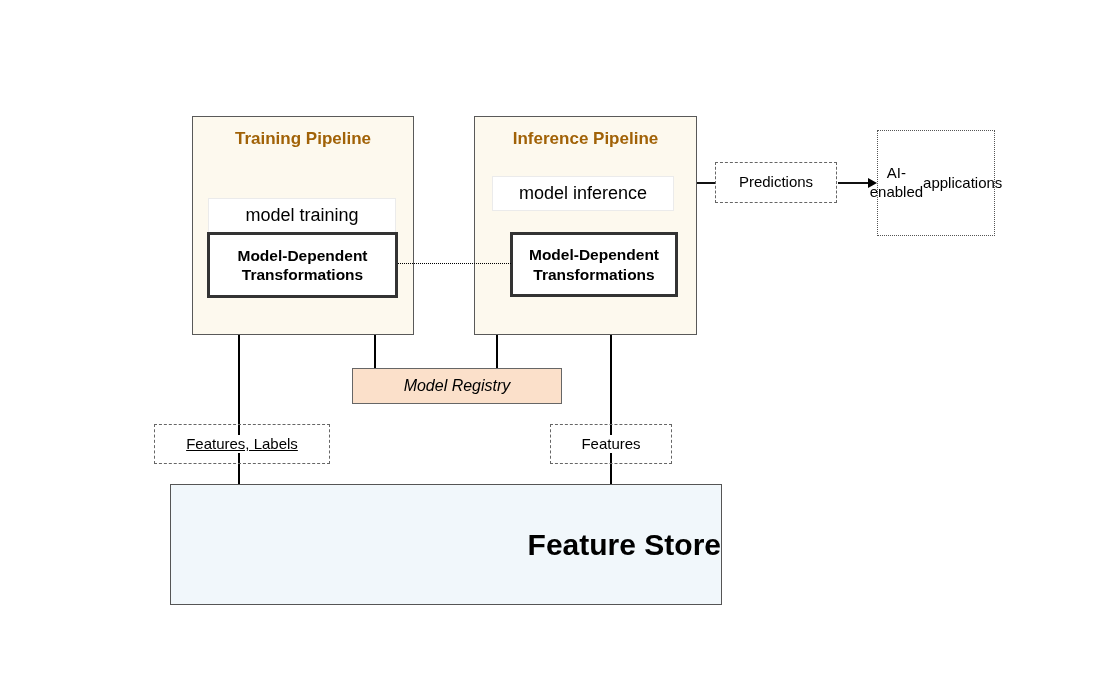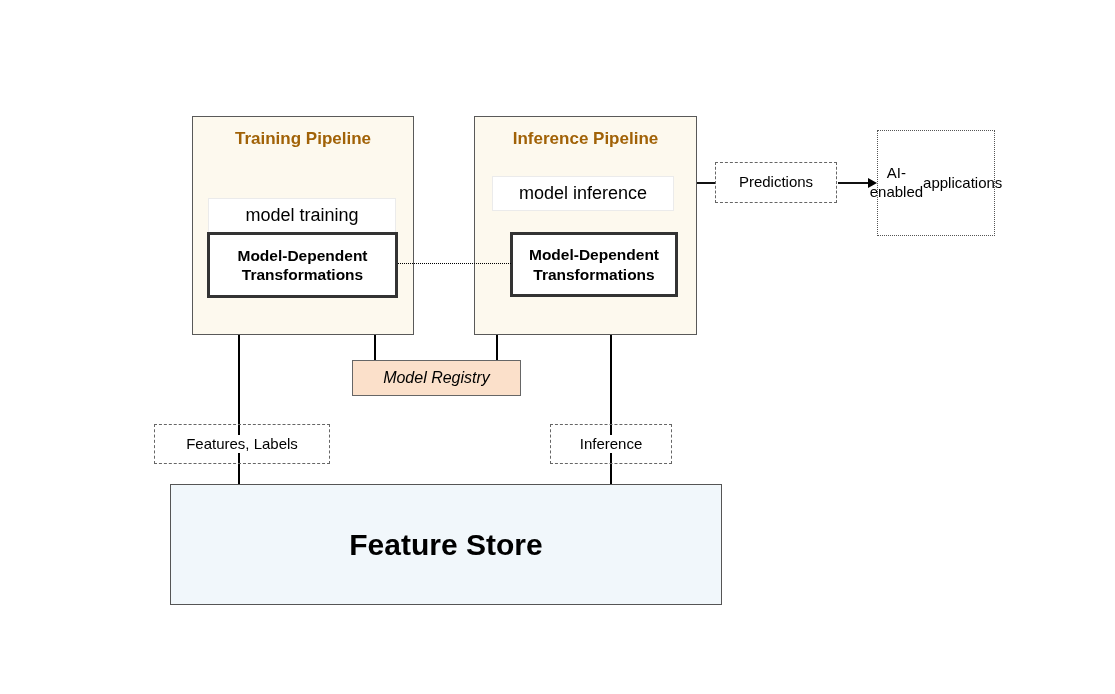--- a/index.html
+++ b/index.html
@@ -62,20 +62,21 @@
     font-size: 16px;
     font-style: italic;
   }
 
   
   .store {
     background: #f1f7fb;
     border: 1.5px solid #555555;
     font-size: 30px;
     font-weight: bold;
+    justify-content: flex-end;
   }
 
   
   .dashed {
     background: transparent;
     border: 1.5px dashed #666666;
     font-size: 15px;
   }
   .dashed-label {
     background: #ffffff;
@@ -178,30 +179,30 @@
   <div class="box thick" style="left:207px; top:232px; width:191px; height:66px; flex-direction:column;">
     <span>Model-Dependent</span>
     <span>Transformations</span>
   </div>
 
   <div class="box thick" style="left:510px; top:232px; width:168px; height:65px; flex-direction:column;">
     <span>Model-Dependent</span>
     <span>Transformations</span>
   </div>
 
-  <div class="box registry" style="left:352px; top:360px; width:169px; height:36px;">
+  <div class="box registry" style="left:352px; top:368px; width:210px; height:36px;">
     <span>Model Registry</span>
   </div>
 
-  <div class="box dashed" style="left:154px; top:424px; width:176px; height:40px;">
+  <div class="box dashed" style="left:154px; top:424px; width:176px; height:40px;text-decoration:underline;">
     <span class="dashed-label">Features, Labels</span>
   </div>
 
   <div class="box dashed" style="left:550px; top:424px; width:122px; height:40px;">
-    <span class="dashed-label">Inference</span>
+    <span class="dashed-label">Features</span>
   </div>
 
   <div class="box dashed" style="left:715px; top:162px; width:122px; height:41px;">
     <span class="dashed-label">Predictions</span>
   </div>
 
   <div class="box dotted" style="left:877px; top:130px; width:118px; height:106px; ">
     <span>AI-enabled</span>
     <span>applications</span>
   </div>

